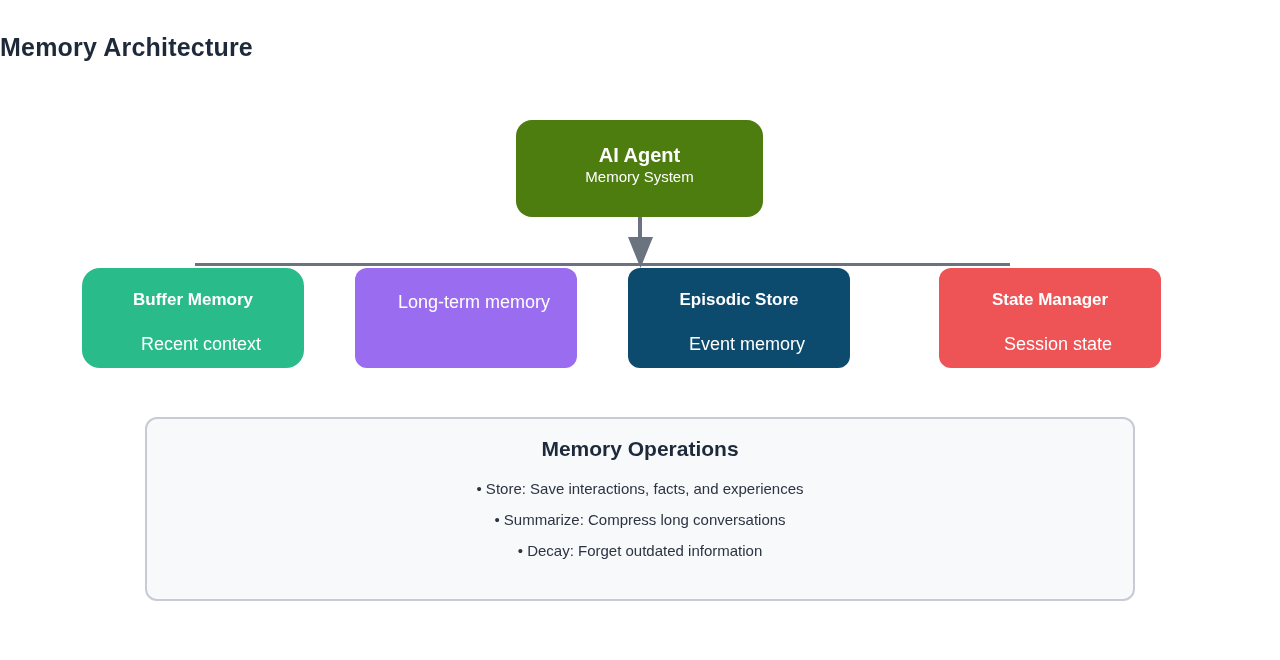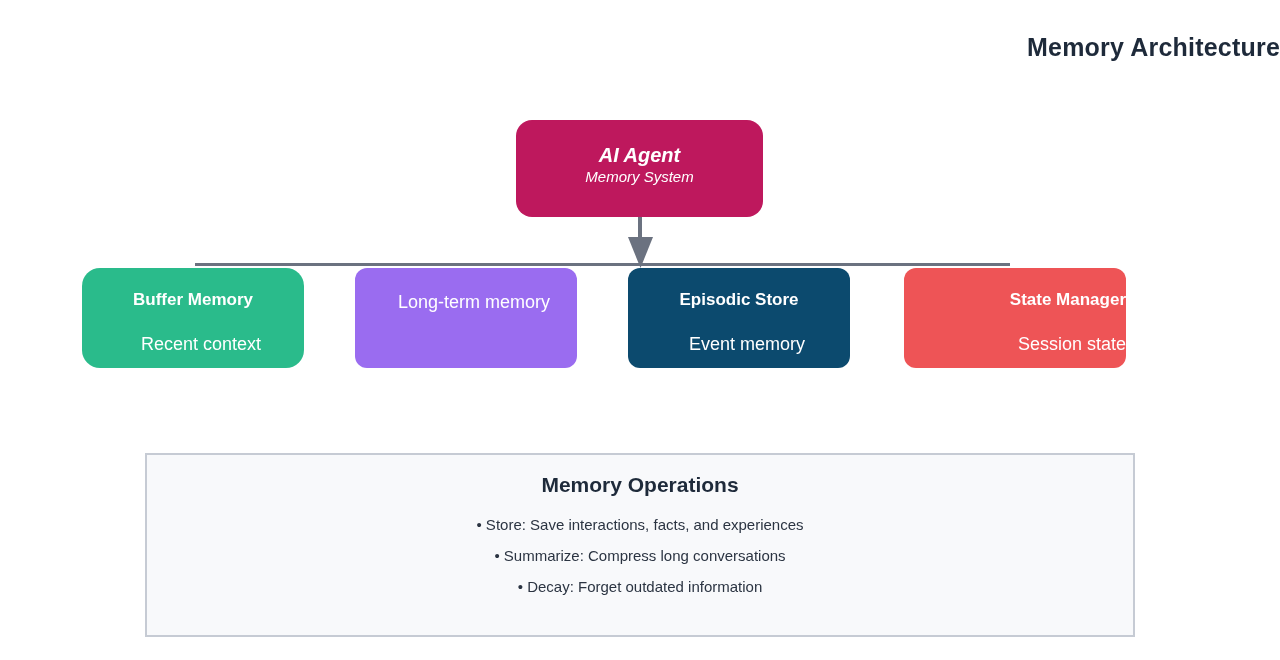--- a/index.html
+++ b/index.html
@@ -14,21 +14,21 @@
     position: relative;
     width: 1280px;
     height: 660px;
     background: #ffffff;
   }
   .page-title {
     position: absolute;
     top: 33px;
     left: 0;
     width: 100%;
-    text-align: right;
+    text-align: left;
     font-size: 25px;
     font-weight: bold;
     color: #1e2a3a;
     letter-spacing: 0.2px;
   }
   .node {
     position: absolute;
     border-radius: 14px;
     color: #ffffff;
     text-align: center;
@@ -61,21 +61,21 @@
     font-weight: bold;
   }
   .node-child .node-subtitle {
     margin-top: 24px;
     font-size: 18px;
     padding-left: 16px;
   }
   .child-0 { left: 82px; }
   .child-1 { left: 355px; }
   .child-2 { left: 628px; }
-  .child-3 { left: 904px; text-align: right; }
+  .child-3 { left: 939px; }
 
   .v-line {
     position: absolute;
     left: 638px;
     top: 217px;
     width: 4px;
     height: 24px;
   }
   .arrow-head {
     position: absolute;
@@ -93,23 +93,22 @@
     height: 3px;
   }
 
   .ops-panel {
     position: absolute;
     left: 145px;
     top: 417px;
     width: 990px;
     height: 184px;
     border: 2px solid #c6cbd4;
-    border-radius: 0;
+    border-radius: 12px;
     text-align: center;
-    margin-top: 36px;
   }
   .ops-title {
     margin-top: 18px;
     font-size: 21px;
     font-weight: bold;
     color: #1e2a3a;
   }
   .ops-list {
     margin-top: 12px;
   }
@@ -119,21 +118,21 @@
     color: #2b3442;
   }
 </style>
 </head>
 <body>
 
 <div class="stage">
 
   <div class="page-title">Memory Architecture</div>
 
-  <div class="node node-root" style="background-color: #be185d; font-style: italic;">
+  <div class="node node-root" style="background-color: #4d7c0f;">
     <div class="node-title">AI Agent</div>
     <div class="node-subtitle">Memory System</div>
   </div>
 
   <div class="v-line" style="background-color: rgb(107, 114, 128);"></div>
   <div class="arrow-head" style="background-color: rgb(107, 114, 128);"></div>
   <div class="h-line" style="background-color: rgb(107, 114, 128);"></div>
 
   <div class="node node-child child-0" style="background-color: rgb(42, 187, 139); border-radius: 18px;">
     <div class="node-title">Buffer Memory</div>

